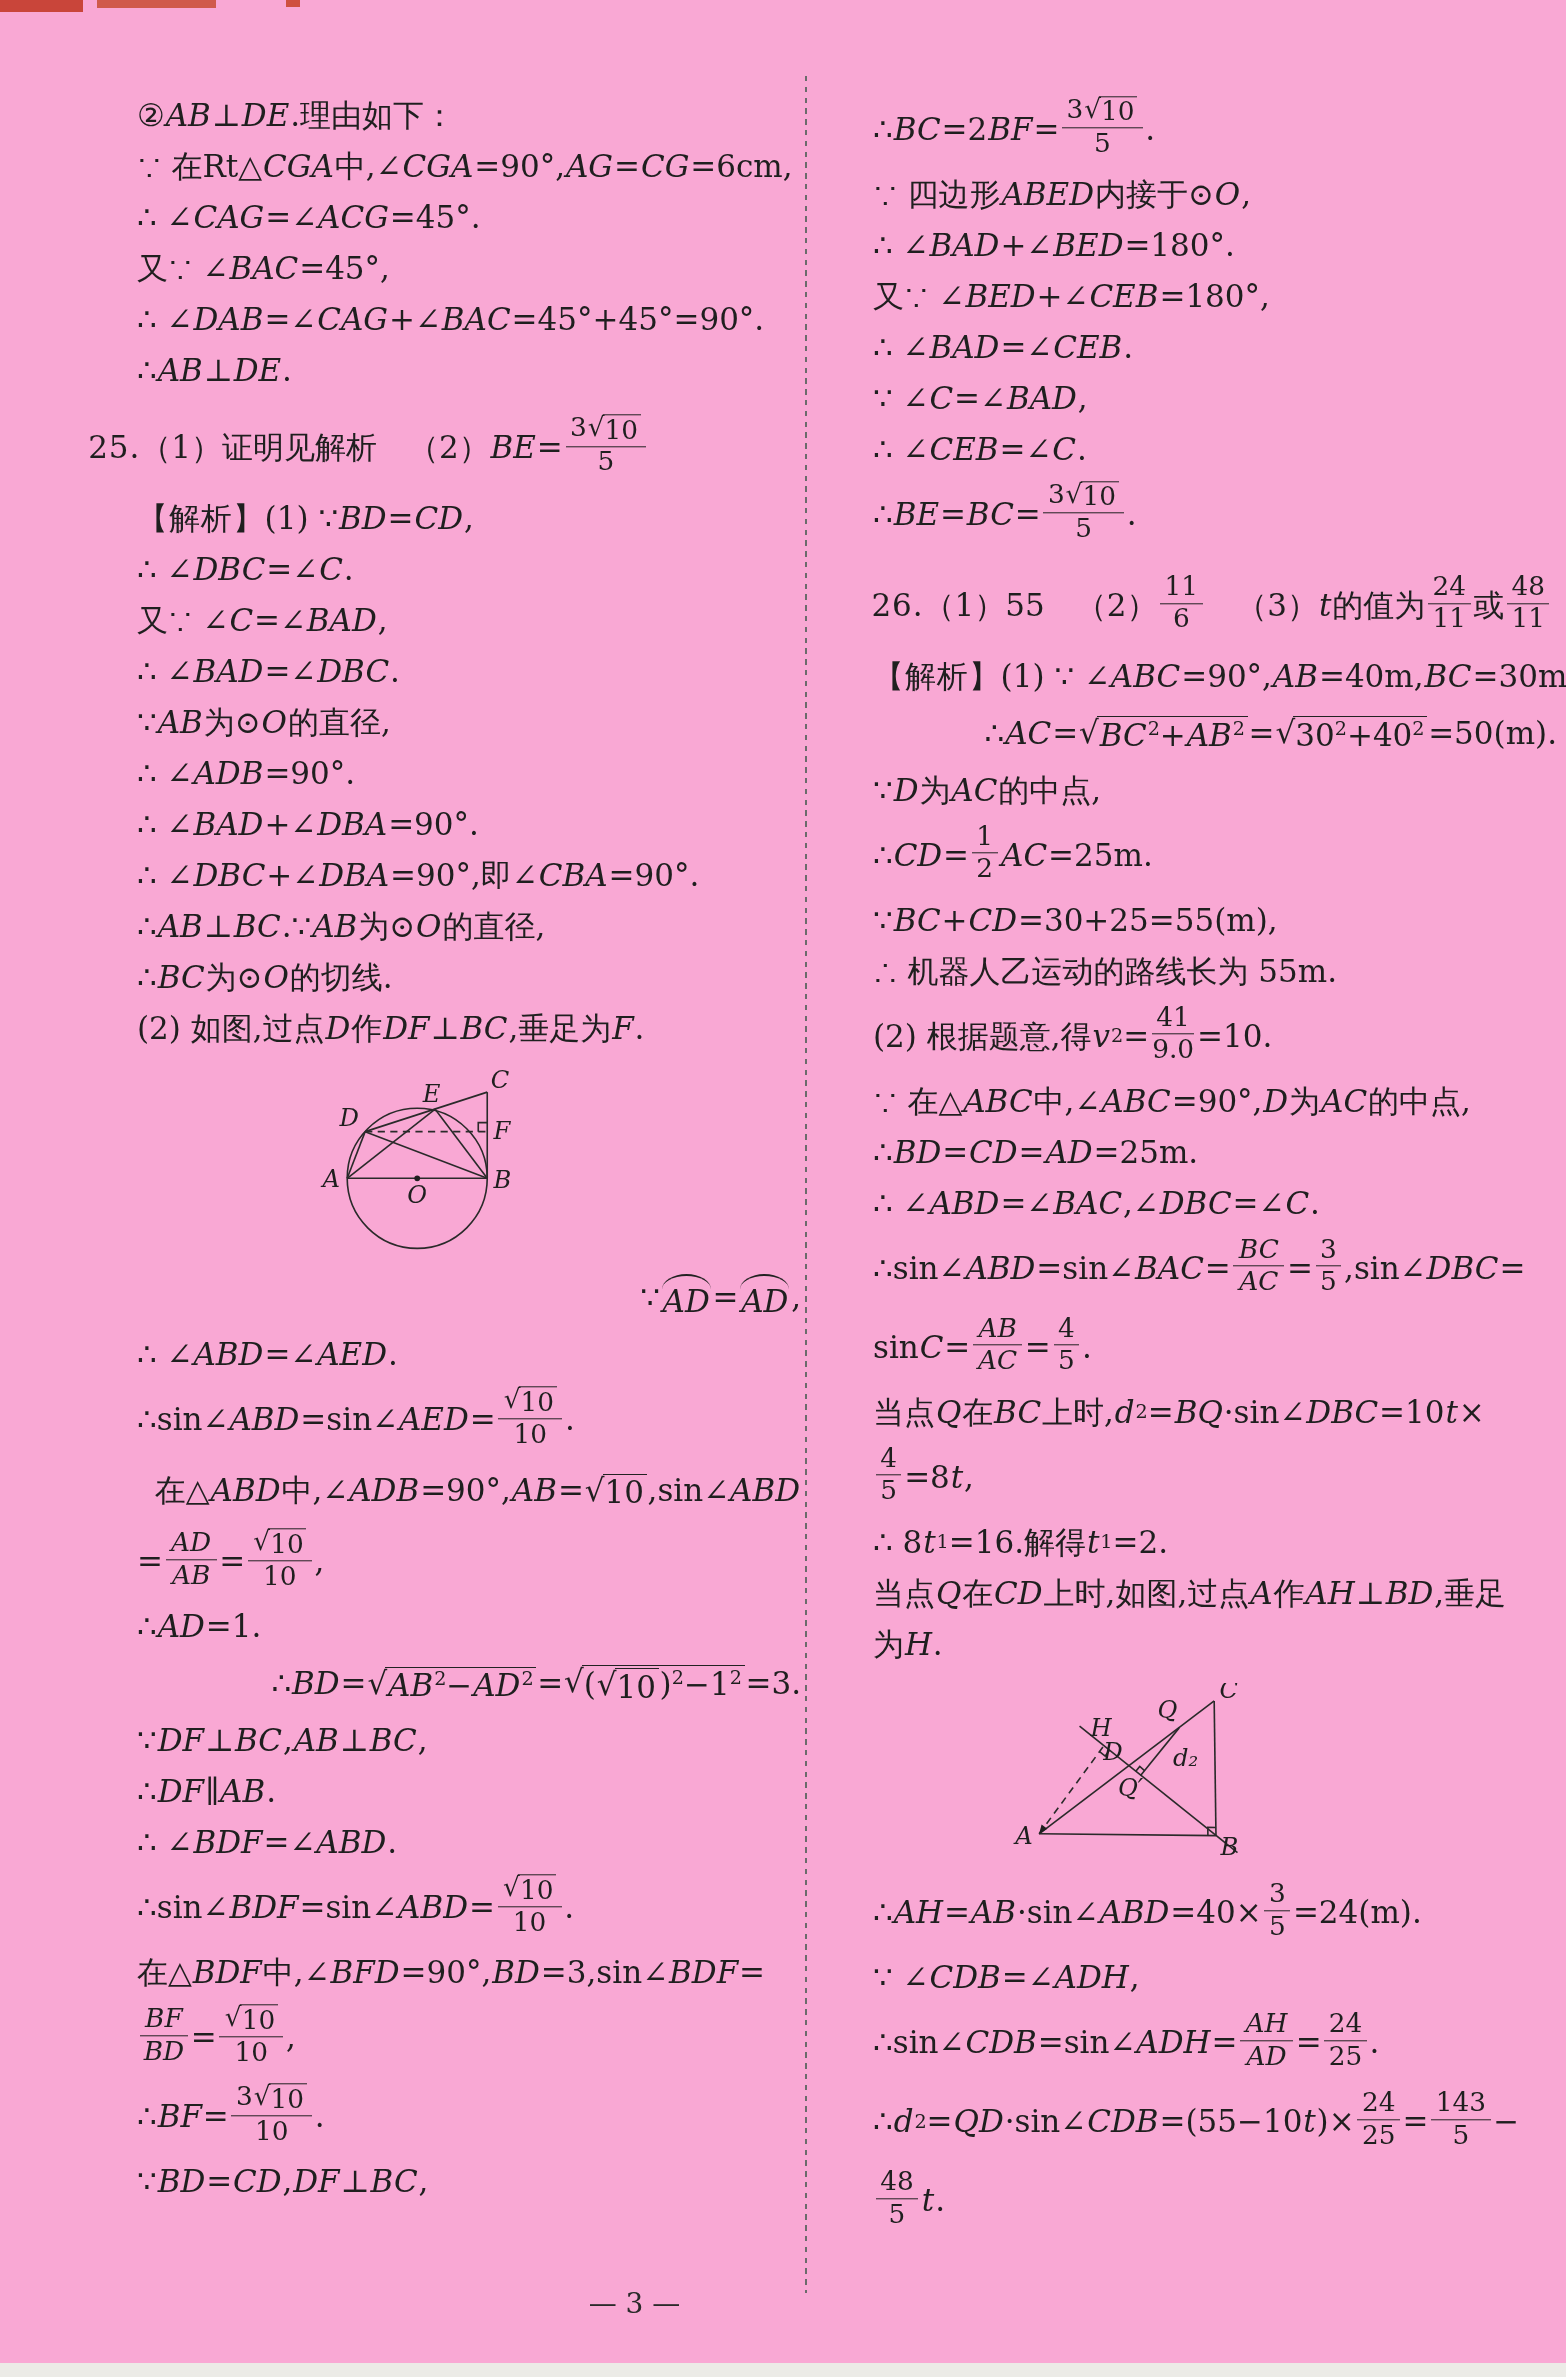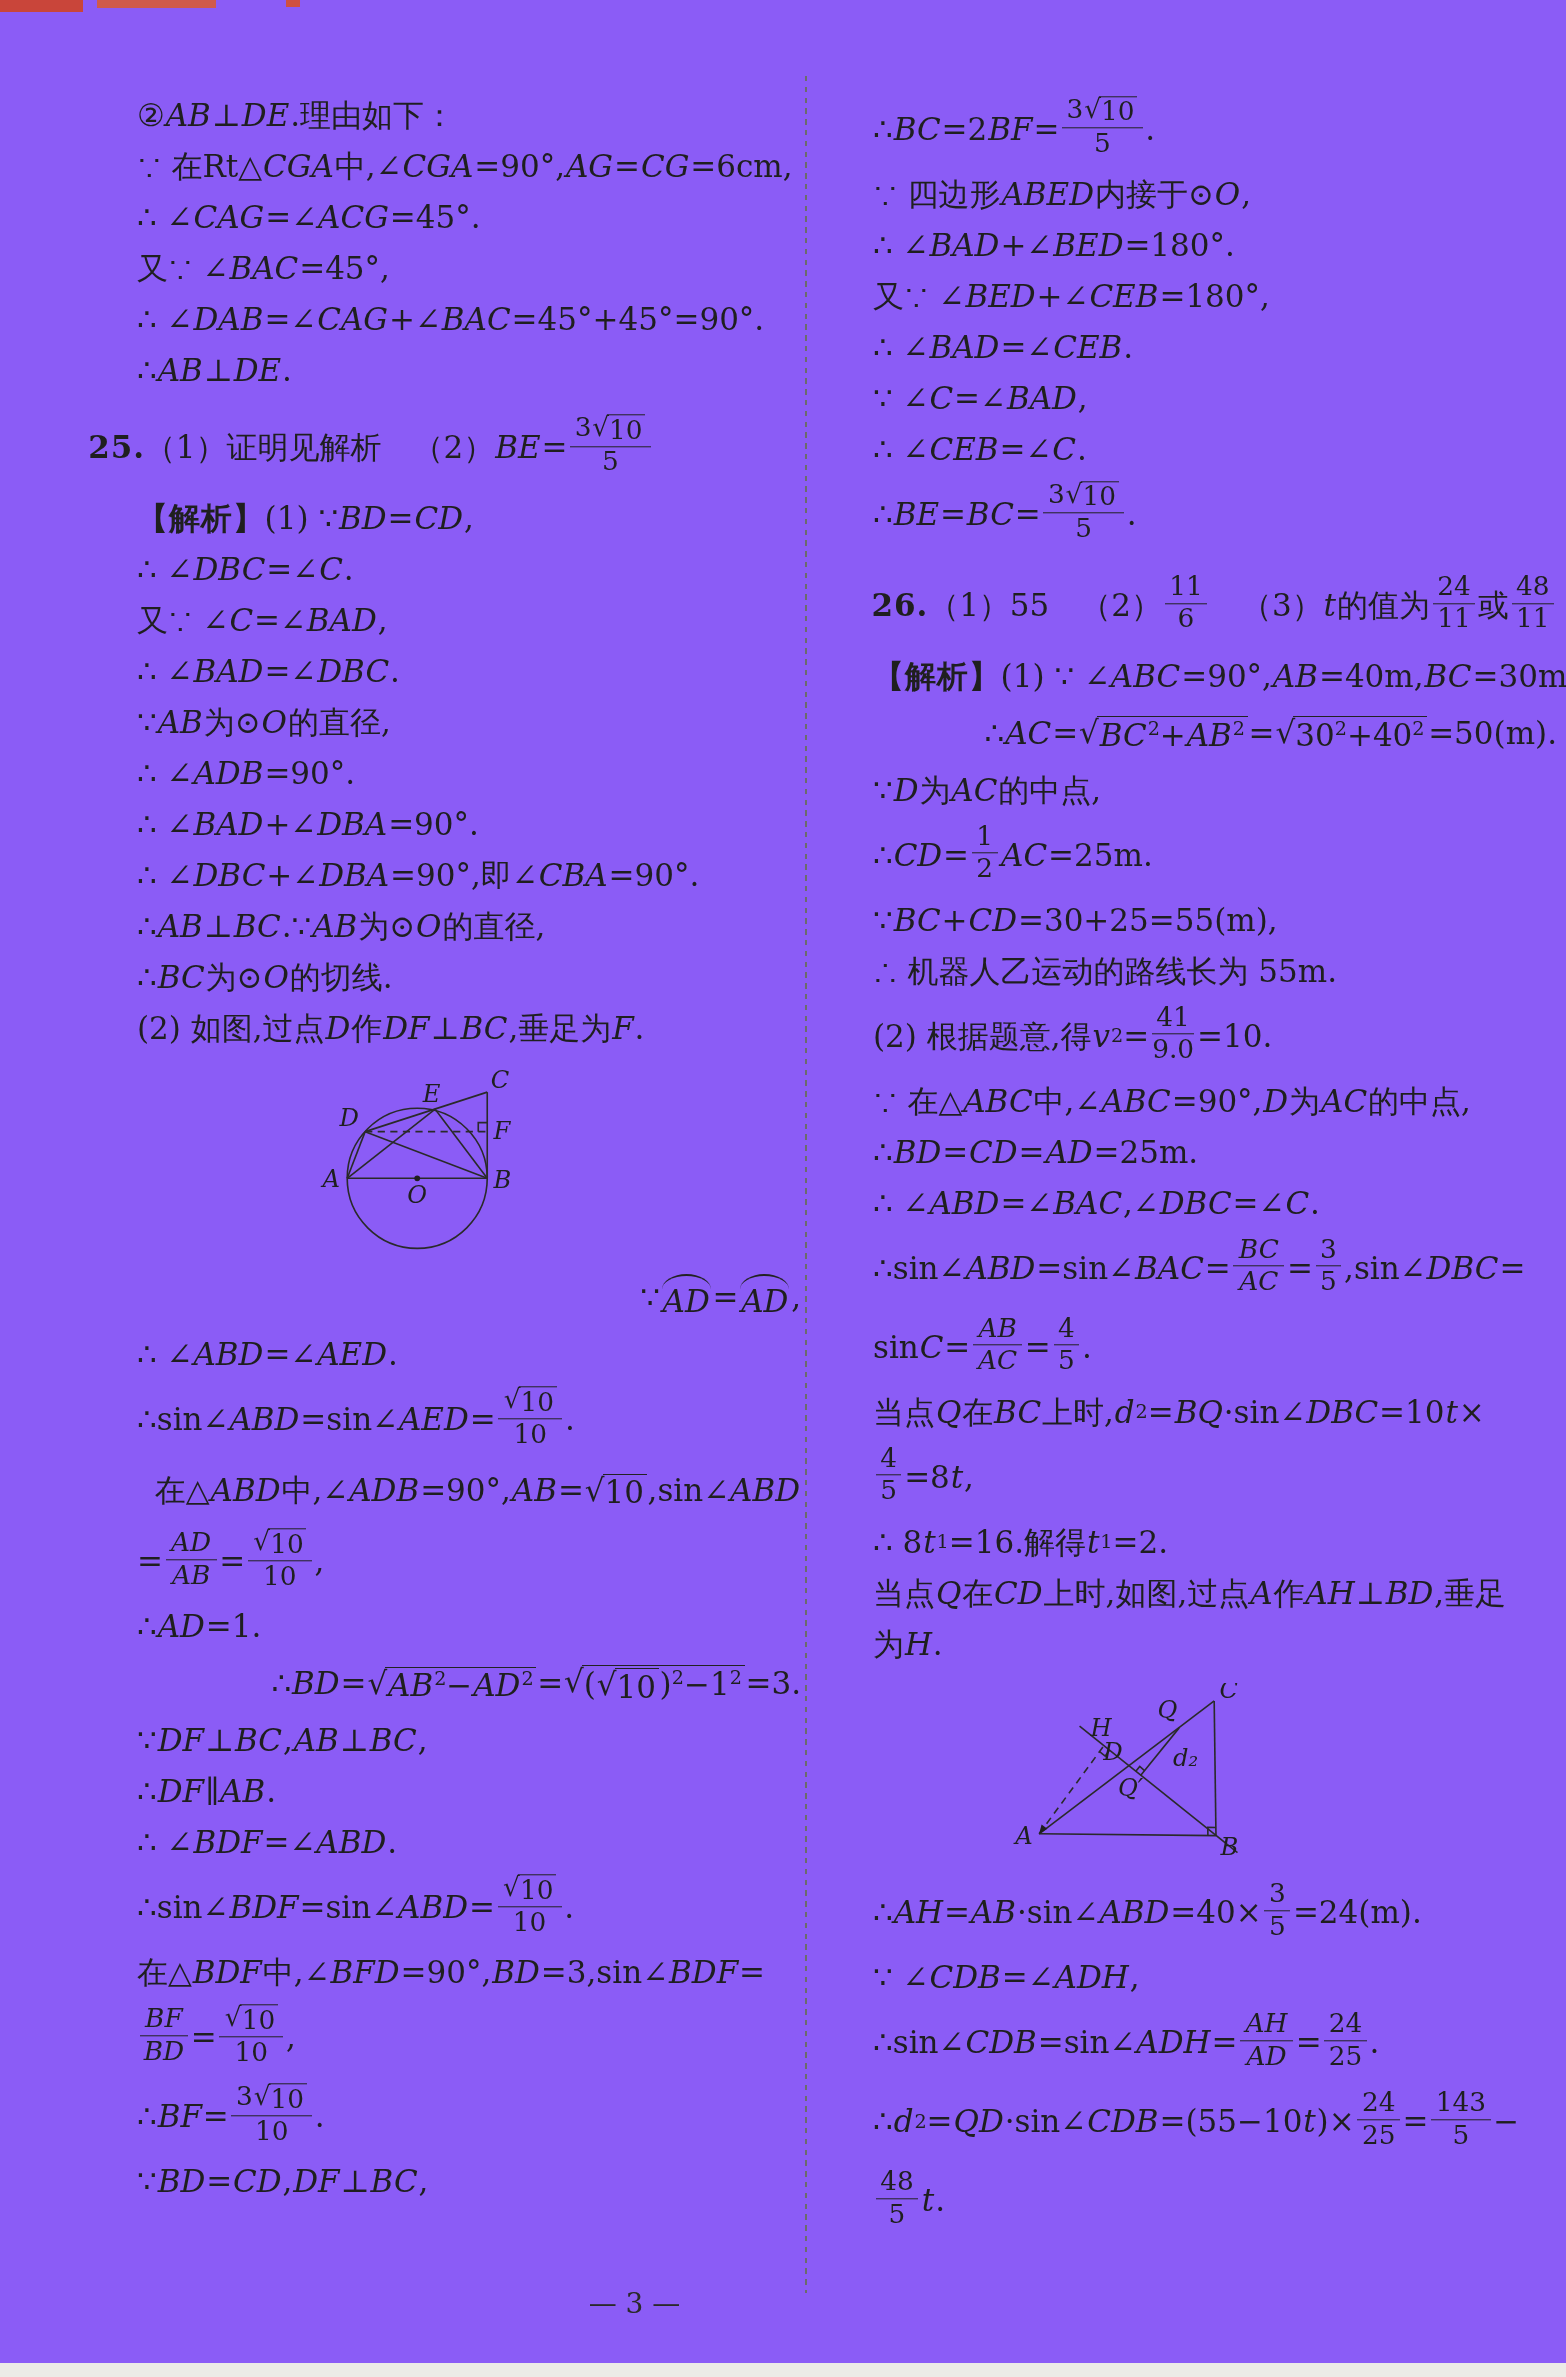--- a/index.html
+++ b/index.html
@@ -1,34 +1,34 @@
 <!DOCTYPE html>
 <html style="font-size:14.4px"><head>
 <meta charset="utf-8">
 <style>
   html,body{margin:0;padding:0;background:#d8d8d4;}
-  #page{position:relative;width:1566px;height:2377px;background:#8b5cf6;overflow:hidden;
+  #page{position:relative;width:1566px;height:2377px;background:#f9a8d4;overflow:hidden;
         font-family:"DejaVu Serif","Liberation Serif",serif;color:#1f1f1f;}
   
   .art{position:absolute;}
   
   #divider{position:absolute;left:805px;top:76px;width:1.8px;height:2217px;
     background:repeating-linear-gradient(to bottom,#6b6b6b 0 5.4px,transparent 5.4px 10.8px);}
   
   .col{position:absolute;top:90px;}
   #col-left{left:81px;width:720px;}
   #col-right{left:846px;width:711px;}
   .ln{display:flex;align-items:center;min-height:51px;white-space:nowrap;
       font-size:31px;line-height:1.15;padding-left:56px;}
   #col-right .ln{padding-left:27px;}
   .ln.md{min-height:63px;justify-content:flex-end;}
   .ln.tl{min-height:79px;}
   .ln.hd{padding-left:7.2px;margin-top:12.6px;margin-bottom:5.4px;}
   #col-right .ln.hd{padding-left:4.5px;margin-left:21px;}
-  b.hv{font-weight:700;letter-spacing:0.9px;}
+  b.hv{font-weight:400;letter-spacing:0.9px;}
   i{font-style:italic;padding:0 0.9px;}
   .up{font-style:normal;}
   sup{font-size:0.62em;vertical-align:super;line-height:0;}
   sub{font-size:0.62em;vertical-align:sub;line-height:0;}
   
   .fr{display:inline-flex;flex-direction:column;align-items:center;vertical-align:middle;
       font-size:0.85em;line-height:1.12;margin:0 2.7px;transform:translateY(-2.7px);}
   .fr .nu{border-bottom:1.8px solid #222;padding:0 4.5px 0.9px;}
   .fr .de{padding-top:0.9px;}
   

